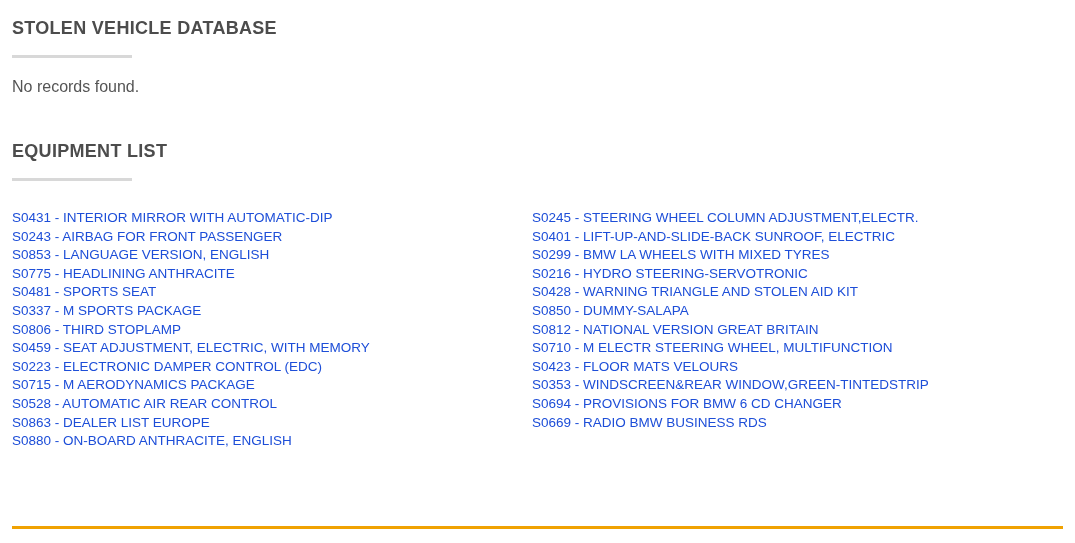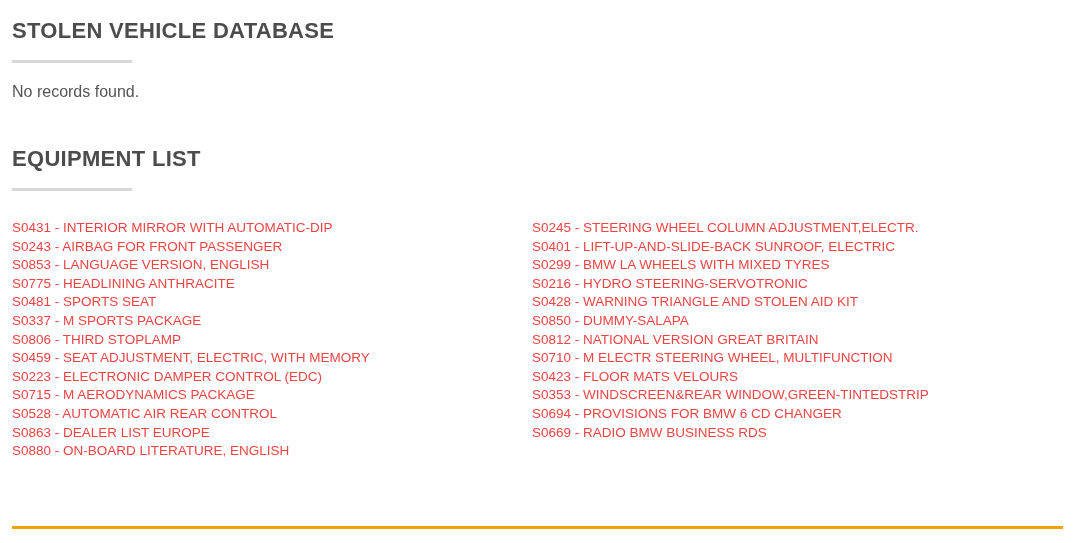--- a/index.html
+++ b/index.html
@@ -15,21 +15,21 @@
     overflow: hidden;
     position: relative;
   }
   .page {
     padding: 0 12px;
     box-sizing: border-box;
     position: relative;
     height: 100%;
   }
   .section-title {
-    font-size: 22px;
+    font-size: 18px;
     font-weight: bold;
     color: #4c4c4c;
     letter-spacing: 0.3px;
     margin: 0;
     padding-top: 18px;
     text-transform: uppercase;
   }
   .title-rule {
     width: 120px;
     height: 3px;
@@ -50,21 +50,21 @@
   }
   .equip-col {
     width: 520px;
     box-sizing: border-box;
   }
   .equip-col.right {
     padding-left: 0px;
   }
   .equip-item {
     font-size: 13.5px;
-    color: #ef4444;
+    color: #1d4ed8;
     line-height: 18.6px;
     white-space: nowrap;
   }
   .bottom-rule {
     position: absolute;
     left: 12px;
     right: 12px;
     bottom: 14px;
     height: 3px;
     background: #f0a202;
@@ -92,21 +92,21 @@
         <div class="equip-item">S0853 - LANGUAGE VERSION, ENGLISH</div>
         <div class="equip-item">S0775 - HEADLINING ANTHRACITE</div>
         <div class="equip-item">S0481 - SPORTS SEAT</div>
         <div class="equip-item">S0337 - M SPORTS PACKAGE</div>
         <div class="equip-item">S0806 - THIRD STOPLAMP</div>
         <div class="equip-item">S0459 - SEAT ADJUSTMENT, ELECTRIC, WITH MEMORY</div>
         <div class="equip-item">S0223 - ELECTRONIC DAMPER CONTROL (EDC)</div>
         <div class="equip-item">S0715 - M AERODYNAMICS PACKAGE</div>
         <div class="equip-item">S0528 - AUTOMATIC AIR REAR CONTROL</div>
         <div class="equip-item">S0863 - DEALER LIST EUROPE</div>
-        <div class="equip-item">S0880 - ON-BOARD LITERATURE, ENGLISH</div>
+        <div class="equip-item">S0880 - ON-BOARD ANTHRACITE, ENGLISH</div>
       </div>
       <div class="equip-col right">
         <div class="equip-item">S0245 - STEERING WHEEL COLUMN ADJUSTMENT,ELECTR.</div>
         <div class="equip-item">S0401 - LIFT-UP-AND-SLIDE-BACK SUNROOF, ELECTRIC</div>
         <div class="equip-item">S0299 - BMW LA WHEELS WITH MIXED TYRES</div>
         <div class="equip-item">S0216 - HYDRO STEERING-SERVOTRONIC</div>
         <div class="equip-item">S0428 - WARNING TRIANGLE AND STOLEN AID KIT</div>
         <div class="equip-item">S0850 - DUMMY-SALAPA</div>
         <div class="equip-item">S0812 - NATIONAL VERSION GREAT BRITAIN</div>
         <div class="equip-item">S0710 - M ELECTR STEERING WHEEL, MULTIFUNCTION</div>

